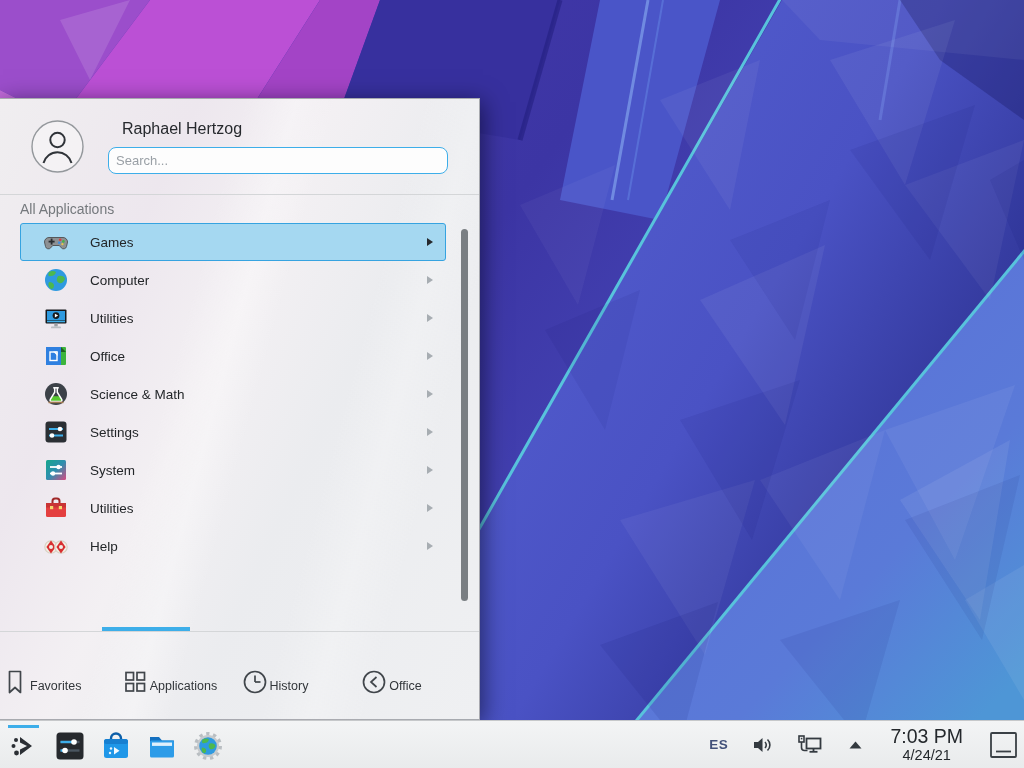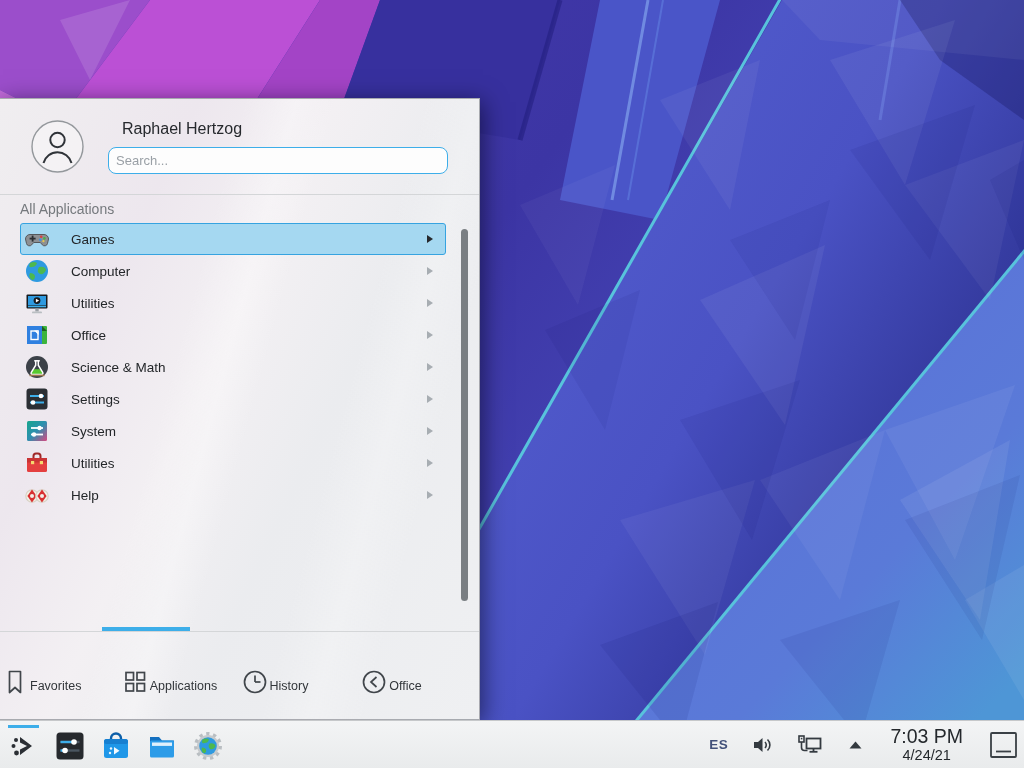--- a/index.html
+++ b/index.html
@@ -31,22 +31,22 @@
     border:1px solid #3daee9; border-radius:8px; background:#fdfdfd;
     padding:0 7px; font-size:13px; color:#232629; outline:none;
     font-family:"Liberation Sans","DejaVu Sans",sans-serif;
   }
   .search-input::placeholder { color:#9aa0a6; opacity:1; }
   .header-divider { position:absolute; top:95px; left:0; width:100%; height:1px; background:#d4d6d8; }
   .section-label { position:absolute; top:102px; left:20px; font-size:14px; color:#75797d; }
 
   .menu-list { position:absolute; top:124px; left:20px; width:426px; height:408px; overflow:hidden; }
   .row {
-    height:32px; display:flex; align-items:center;
-    padding:0 12px 0 3px; border:1px solid transparent; border-radius:3px;
+    height:38px; display:flex; align-items:center;
+    padding:0 12px 0 22px; border:1px solid transparent; border-radius:3px;
   }
   .row.selected { background:#a5d8f1; border-color:#36a3e0; }
   .row .cicon { width:26px; height:26px; flex:none; margin-right:21px; }
   .row .cicon svg { width:100%; height:100%; display:block; }
   .row .clabel { font-size:13.5px; color:#232629; }
   .arrow { margin-left:auto; width:0; height:0;
     border-left:6px solid #a7adb2; border-top:4.5px solid transparent; border-bottom:4.5px solid transparent; }
   .row.selected .arrow { border-left-color:#26292d; }
 
   .vscrollbar { position:absolute; left:461px; top:130px; width:7px; height:372px;

